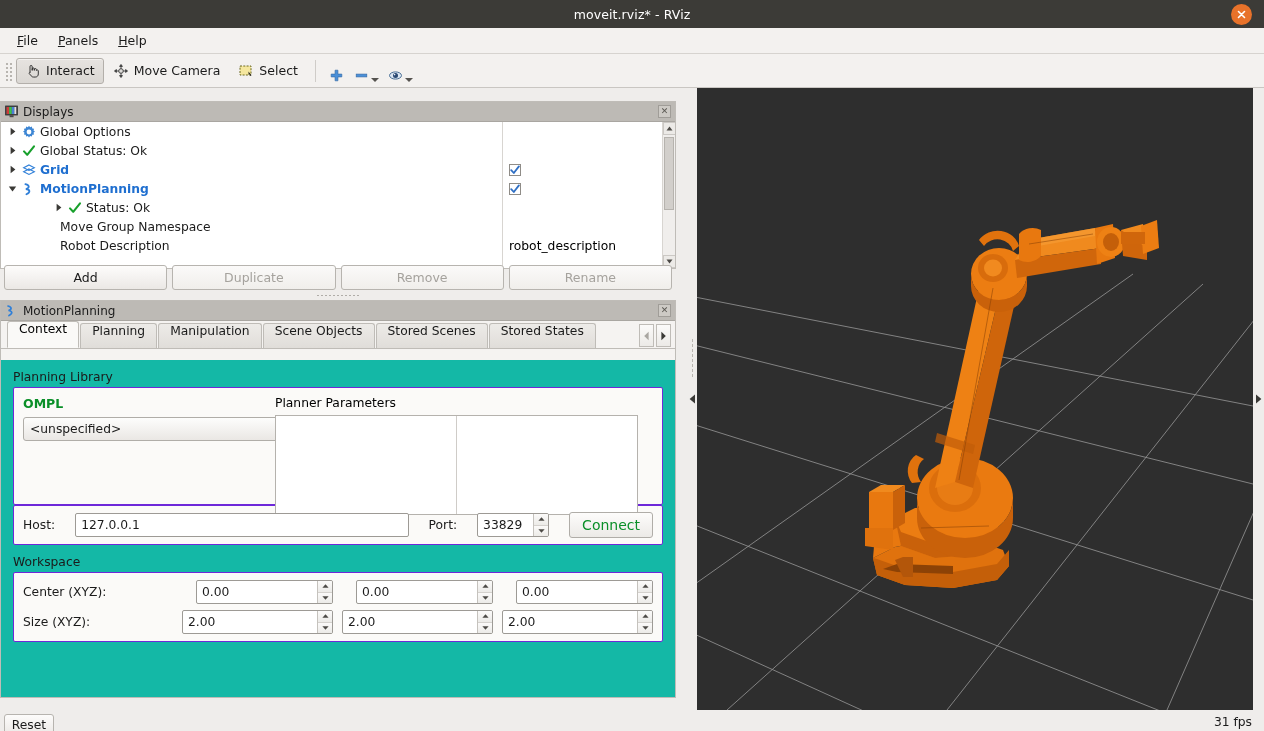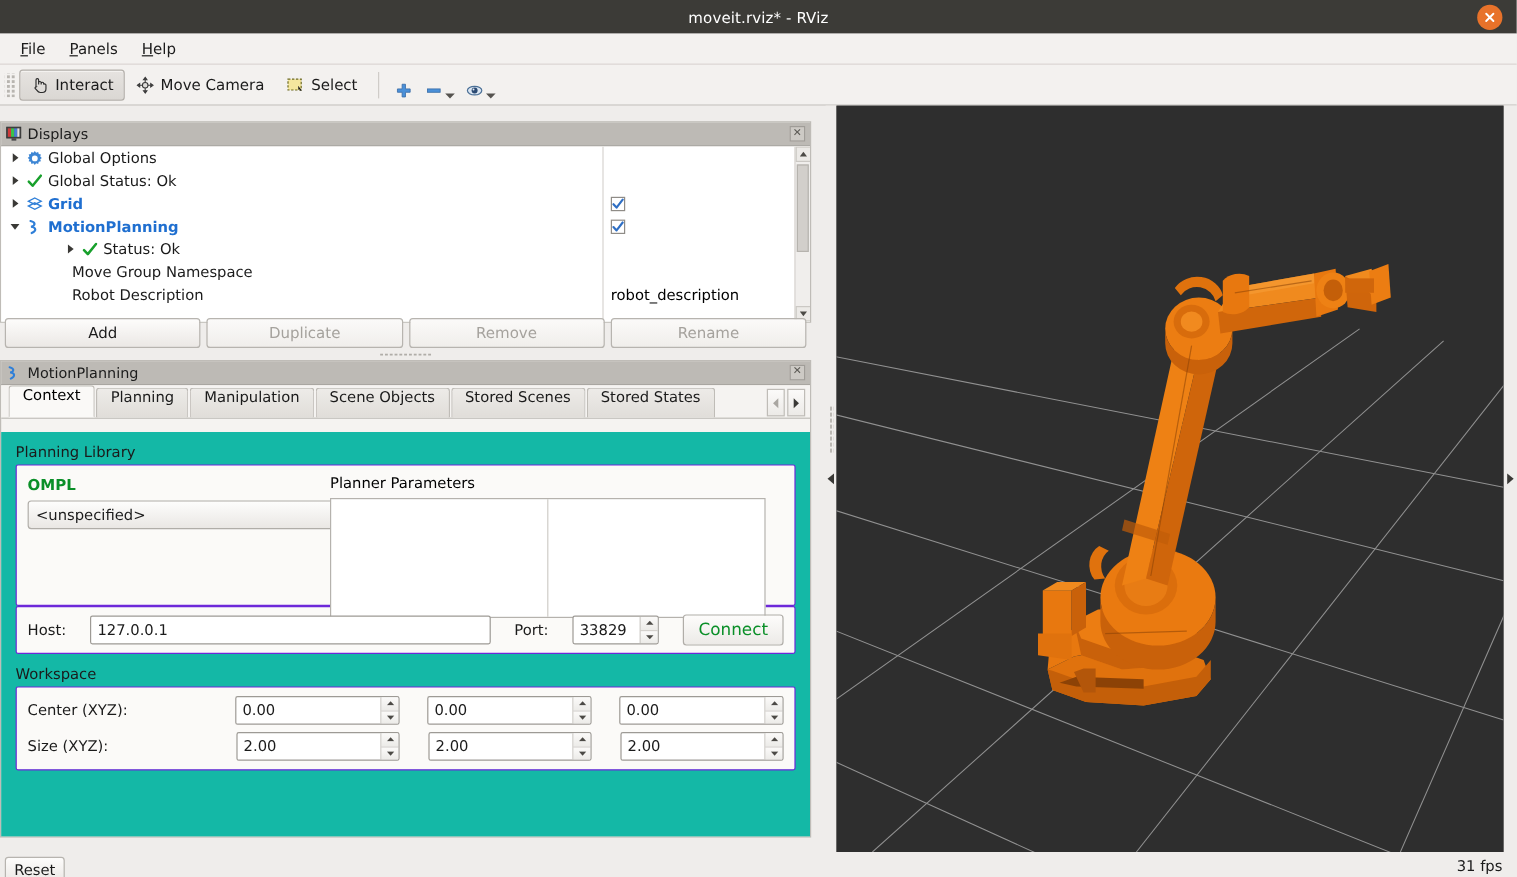--- a/index.html
+++ b/index.html
@@ -612,21 +612,21 @@
                   </svg>
                 </span>
               <span class="spin-dn">
                   <svg width="7" height="4" viewBox="0 0 7 4">
                     <path d="M3.5 3.7 L0.4 0.3 H6.6 Z" fill="#4c4a46"></path>
                   </svg>
                 </span>
             </span>
           </div>
         </div>
-        <div style="display:flex; align-items:center; gap:24px;">
+        <div style="display:flex; align-items:center; gap:9px;">
           <span class="field-label" style="width:150px;">Size (XYZ):</span>
           <div class="spinbox" style="flex:1;">
             <span class="spin-val">2.00</span>
             <span class="spin-btns">
               <span class="spin-up">
                   <svg width="7" height="4" viewBox="0 0 7 4">
                     <path d="M3.5 0.3 L6.6 3.7 H0.4 Z" fill="#4c4a46"></path>
                   </svg>
                 </span>
               <span class="spin-dn">

